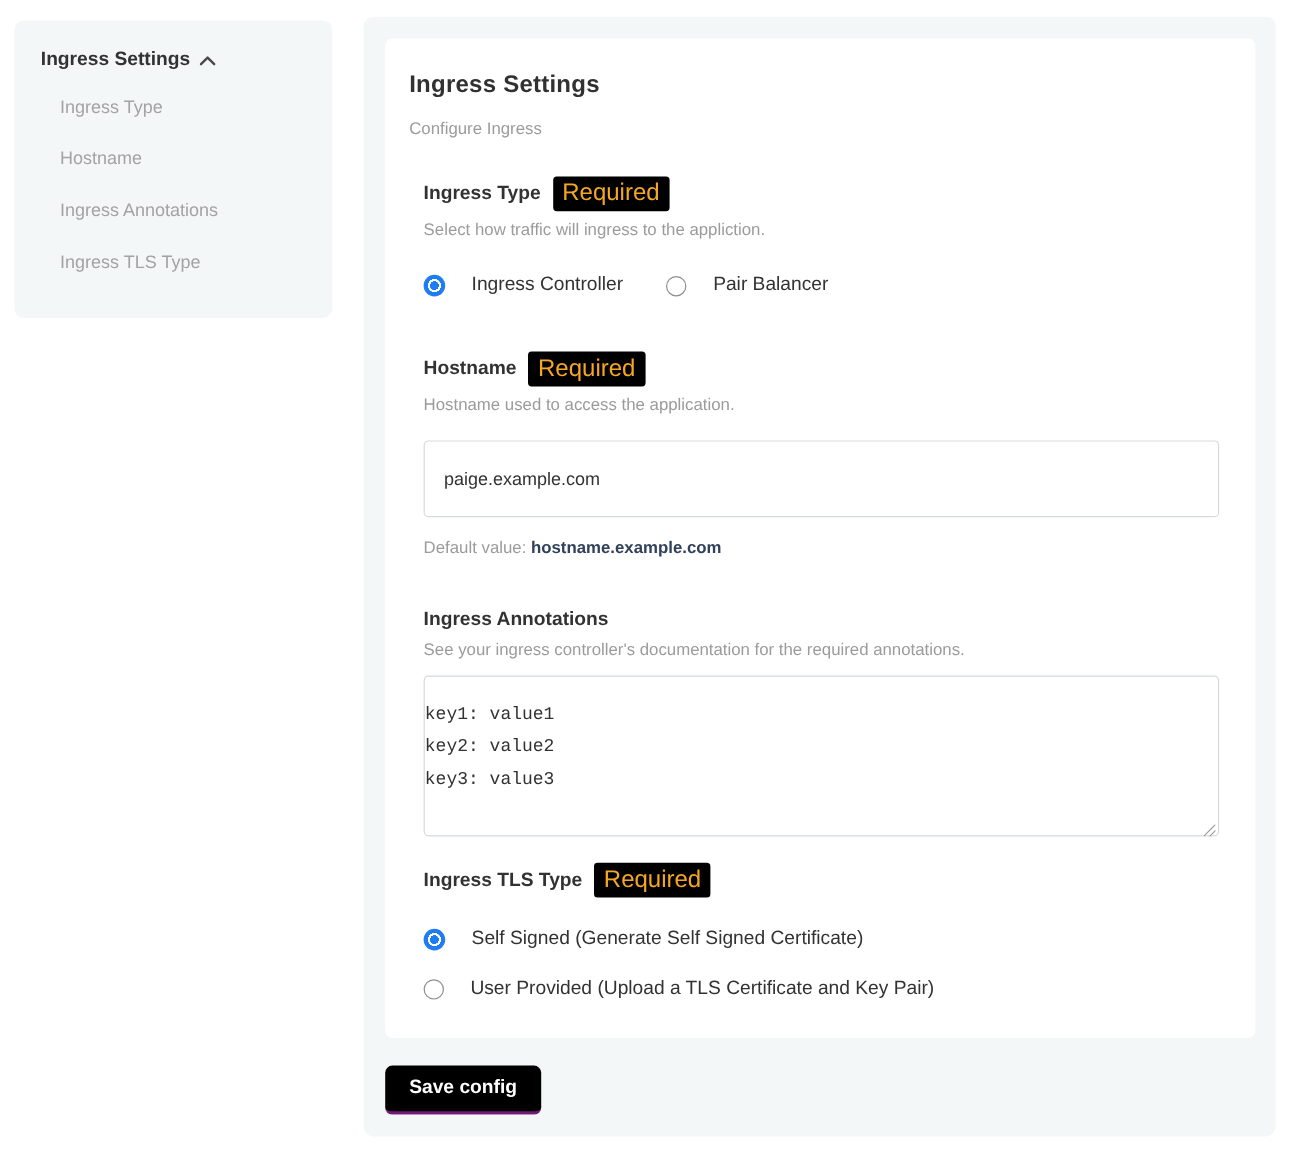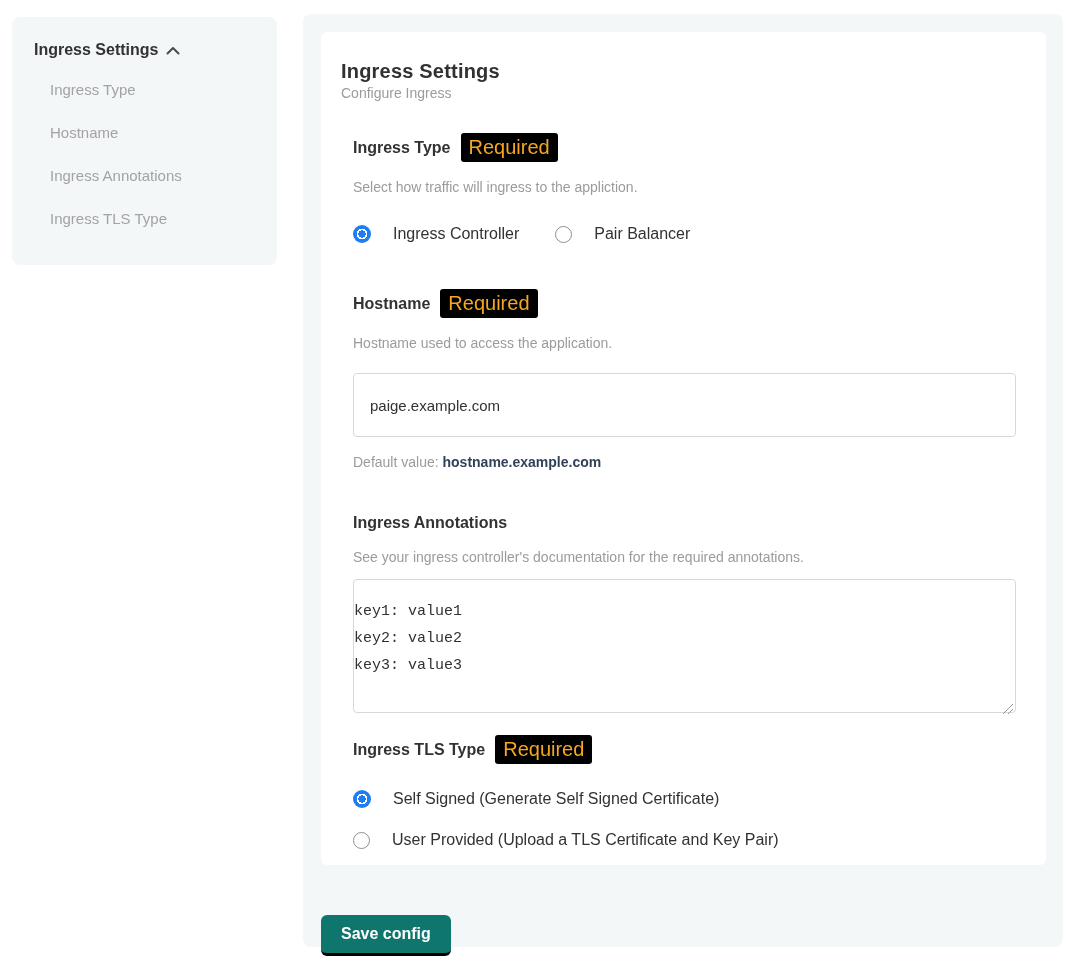--- a/index.html
+++ b/index.html
@@ -55,21 +55,21 @@
     border-radius: 6px;
     padding: 28px 30px 0 20px;
   }
   .card-title {
     font-size: 20px;
     font-weight: bold;
     color: #313131;
     letter-spacing: 0.2px;
   }
   .card-subtitle {
-    margin-top: 2px;
+    margin-top: 16px;
     font-size: 14px;
     color: #9b9b9b;
   }
   .sections { margin-left: 12px; }
 
   .section-label-row {
     display: flex;
     align-items: center;
     gap: 10px;
   }
@@ -79,21 +79,21 @@
     color: #323232;
   }
   .required-badge {
     background: #000000;
     color: #f5a623;
     font-size: 20px;
     padding: 3px 8px;
     border-radius: 3px;
   }
   .help-text {
-    margin-top: 17px;
+    margin-top: 7px;
     font-size: 14px;
     color: #9b9b9b;
   }
 
   
   .radio-row {
     display: flex;
     align-items: center;
     gap: 36px;
   }
@@ -172,30 +172,29 @@
     cursor: nwse-resize;
   }
 
   .tls-options { margin-top: 26px; display: flex; flex-direction: column; gap: 23px; }
 
   .save-button {
     position: absolute;
     left: 18px; top: 874px;
     height: 41px;
     padding: 0 20px;
-    background: #0f766e;
+    background: #000000;
     border: none;
-    border-bottom: 3px solid #000000;
+    border-bottom: 3px solid #701a75;
     border-radius: 6px;
     color: #ffffff;
     font-size: 16px;
     font-weight: bold;
     font-family: "Liberation Sans", sans-serif;
     cursor: pointer;
-    margin-top: 27px;
   }
 </style>
 </head>
 <body>
 
 <nav class="sidebar">
   <div class="sidebar-header">
     <span class="title">Ingress Settings</span>
     <span style="display:inline-flex;">
       <svg width="14" height="9" viewBox="0 0 14 9">

